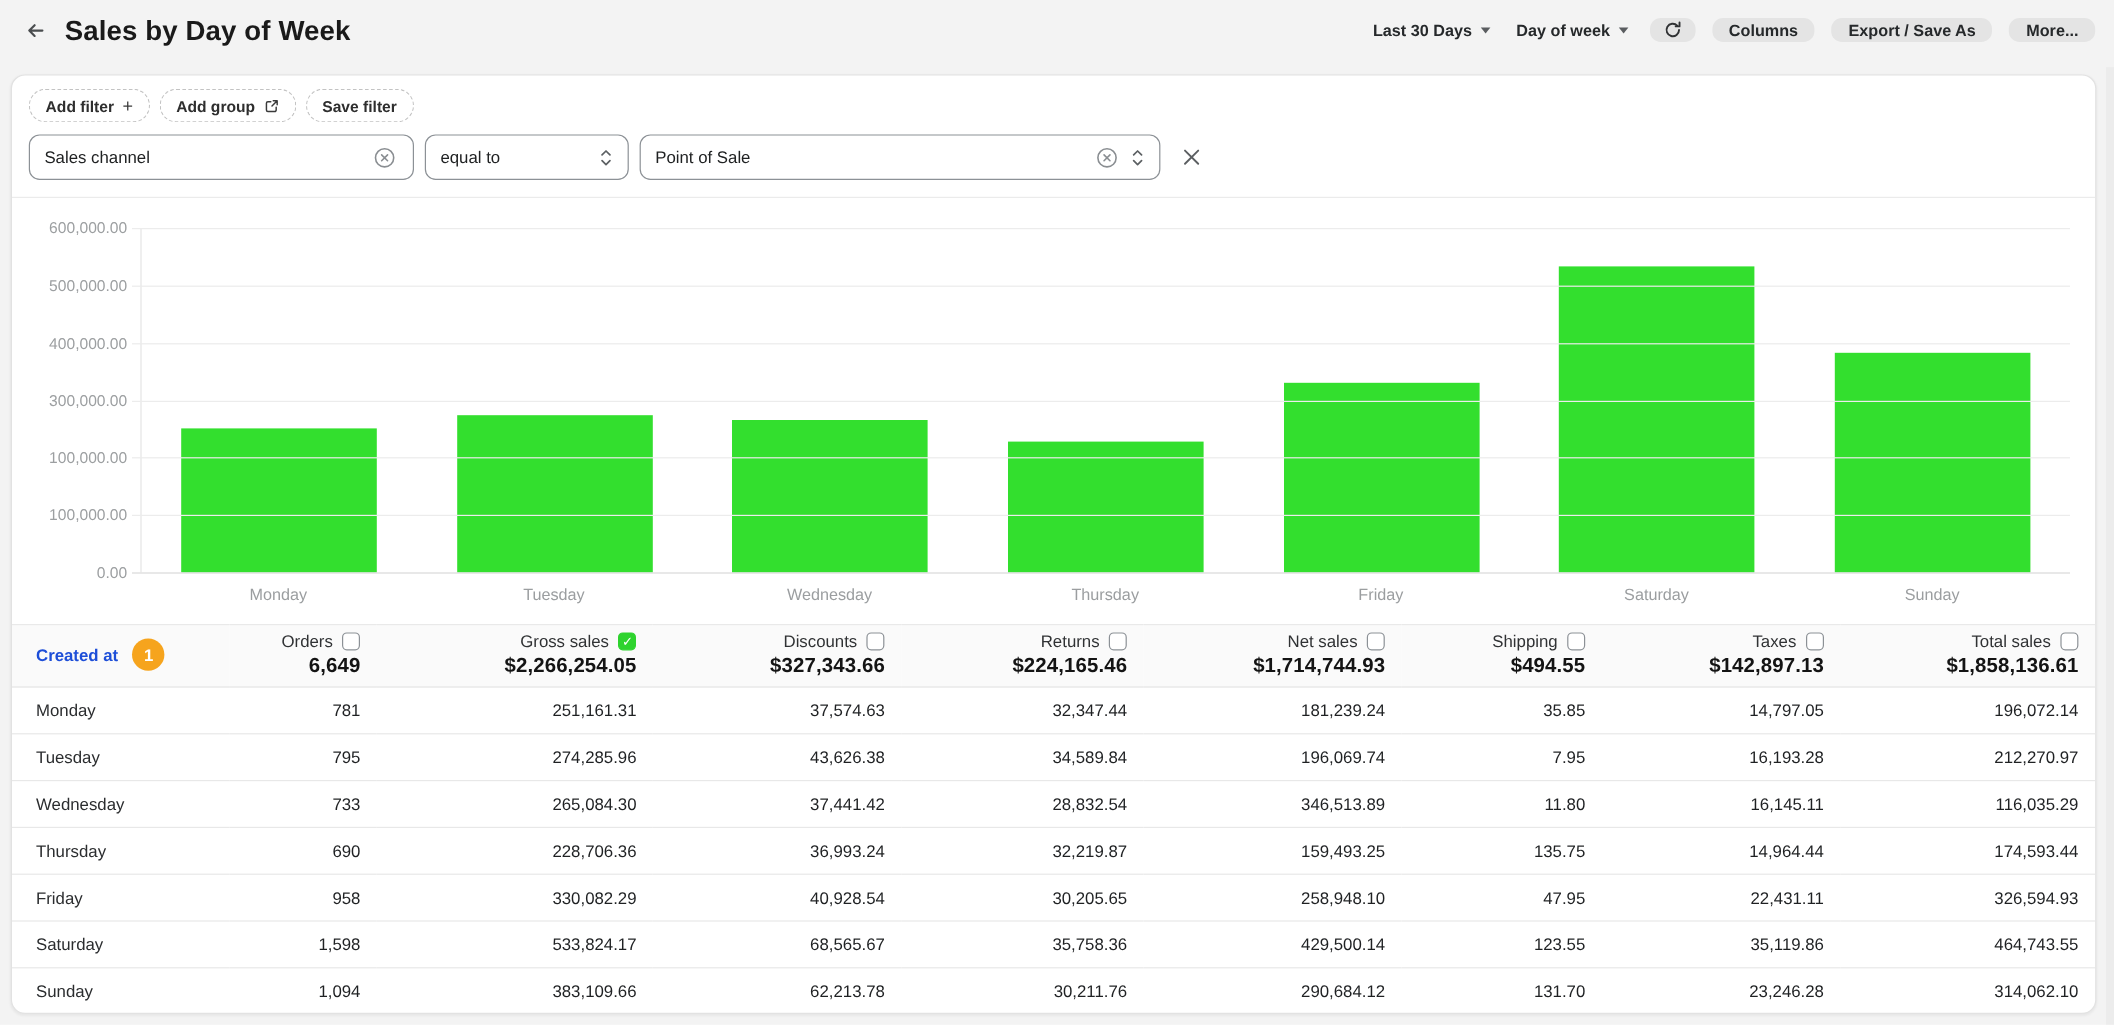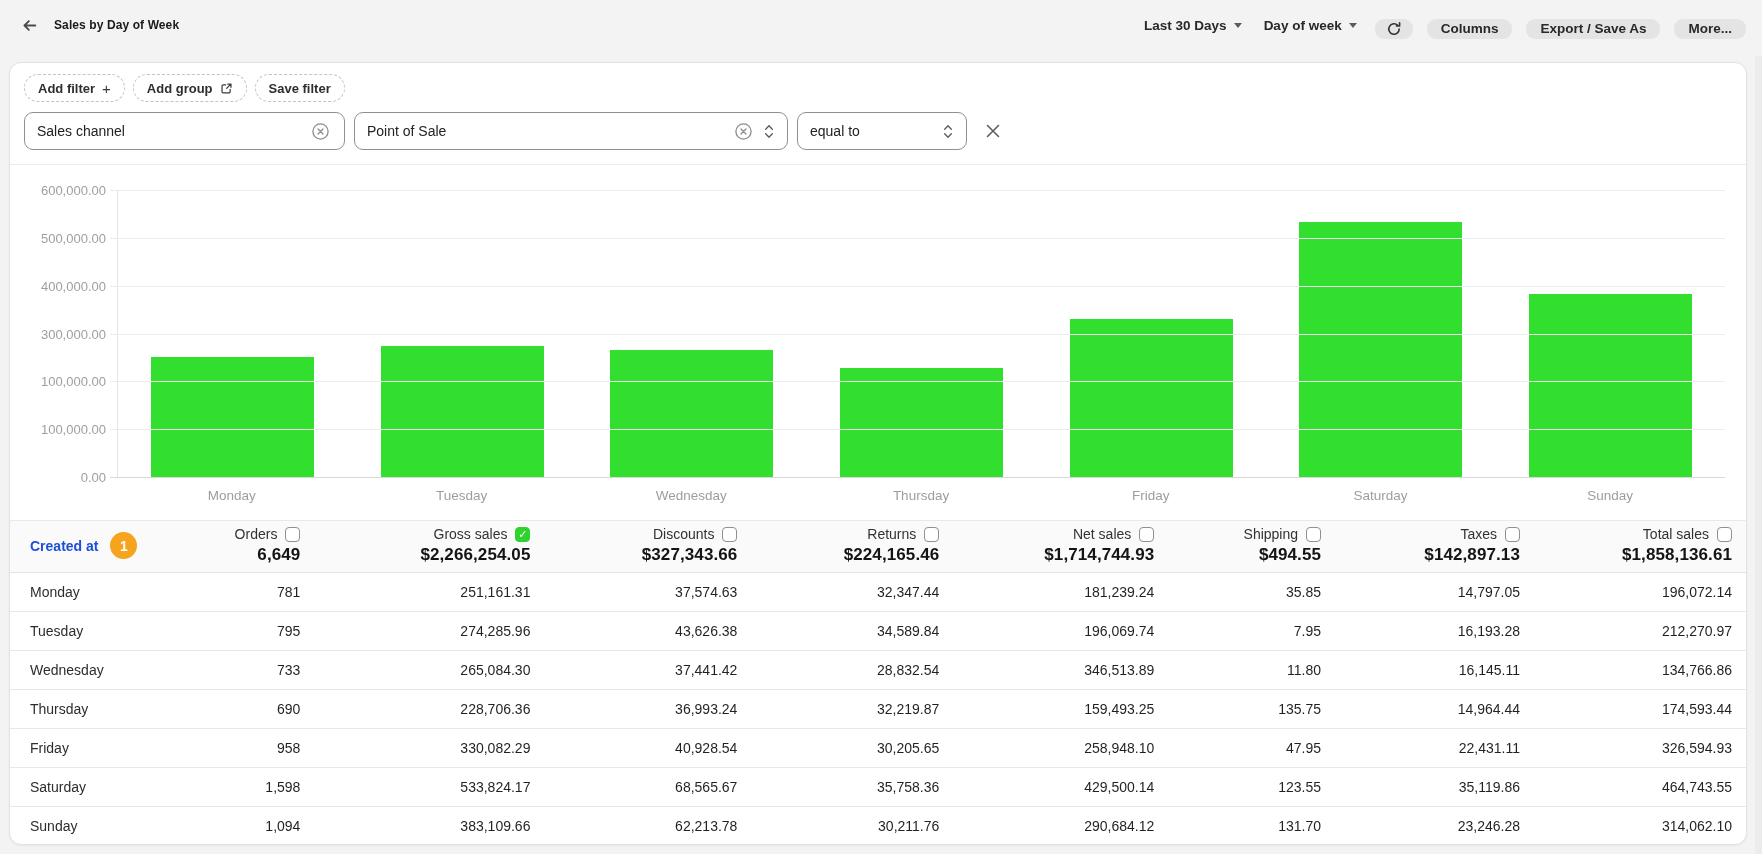--- a/index.html
+++ b/index.html
@@ -17,22 +17,22 @@
     display: flex;
     align-items: center;
     padding: 0 16px 0 14px;
     gap: 10px;
   }
   .back-btn {
     width: 30px; height: 30px;
     display: flex; align-items: center; justify-content: center;
     border-radius: 8px; cursor: pointer; background: transparent; border: none;
   }
-  .page-title { font-size: 12px; font-weight: 700; color: #1a1a1a; letter-spacing: .1px; text-align: right; }
-  .topbar-right { margin-left: auto; display: flex; align-items: flex-end; gap: 14px; }
+  .page-title { font-size: 23px; font-weight: 700; color: #1a1a1a; letter-spacing: .1px; text-align: right; }
+  .topbar-right { margin-left: auto; display: flex; align-items: center; gap: 14px; }
   .text-drop {
     display: flex; align-items: center; gap: 7px;
     font-size: 13.5px; font-weight: 700; color: #26292b;
     background: transparent; border: none; cursor: pointer; padding: 6px 4px;
   }
   .caret {
     width: 0; height: 0;
     border-left: 4px solid transparent; border-right: 4px solid transparent;
     border-top: 5px solid #5a5d60;
   }
@@ -205,41 +205,41 @@
         <button class="icon-btn">
           <span>
             <svg width="19" height="19" viewBox="0 0 20 20">
                 <circle cx="10" cy="10" r="8" fill="none" stroke="#8a8e92" stroke-width="1.4"></circle>
                 <path d="M7.4 7.4l5.2 5.2 M12.6 7.4l-5.2 5.2" stroke="#8a8e92" stroke-width="1.4" stroke-linecap="round"></path>
               </svg>
           </span>
         </button>
       </div>
 
+      <div class="finput f-op">
+        <span>equal to</span>
+        <span class="spacer"></span>
+        <span>
+          <svg width="12" height="17" viewBox="0 0 12 18">
+              <path d="M2.5 6.5L6 3l3.5 3.5 M2.5 11.5L6 15l3.5-3.5" fill="none" stroke="#5c6063" stroke-width="1.5" stroke-linecap="round" stroke-linejoin="round"></path>
+            </svg>
+        </span>
+      </div>
+
       <div class="finput f-val">
         <span>Point of Sale</span>
         <span class="spacer"></span>
         <button class="icon-btn">
           <span>
             <svg width="19" height="19" viewBox="0 0 20 20">
                 <circle cx="10" cy="10" r="8" fill="none" stroke="#8a8e92" stroke-width="1.4"></circle>
                 <path d="M7.4 7.4l5.2 5.2 M12.6 7.4l-5.2 5.2" stroke="#8a8e92" stroke-width="1.4" stroke-linecap="round"></path>
               </svg>
           </span>
         </button>
-        <span>
-          <svg width="12" height="17" viewBox="0 0 12 18">
-              <path d="M2.5 6.5L6 3l3.5 3.5 M2.5 11.5L6 15l3.5-3.5" fill="none" stroke="#5c6063" stroke-width="1.5" stroke-linecap="round" stroke-linejoin="round"></path>
-            </svg>
-        </span>
-      </div>
-
-      <div class="finput f-op">
-        <span>equal to</span>
-        <span class="spacer"></span>
         <span>
           <svg width="12" height="17" viewBox="0 0 12 18">
               <path d="M2.5 6.5L6 3l3.5 3.5 M2.5 11.5L6 15l3.5-3.5" fill="none" stroke="#5c6063" stroke-width="1.5" stroke-linecap="round" stroke-linejoin="round"></path>
             </svg>
         </span>
       </div>
 
       <button class="icon-btn row-close">
         <span>
           <svg width="16" height="16" viewBox="0 0 16 16">
@@ -404,21 +404,21 @@
         </tr>
         <tr>
           <td class="day-cell">Wednesday</td>
           <td>733</td>
           <td>265,084.30</td>
           <td>37,441.42</td>
           <td>28,832.54</td>
           <td>346,513.89</td>
           <td>11.80</td>
           <td>16,145.11</td>
-          <td>134,766.86</td>
+          <td>116,035.29</td>
         </tr>
         <tr>
           <td class="day-cell">Thursday</td>
           <td>690</td>
           <td>228,706.36</td>
           <td>36,993.24</td>
           <td>32,219.87</td>
           <td>159,493.25</td>
           <td>135.75</td>
           <td>14,964.44</td>

